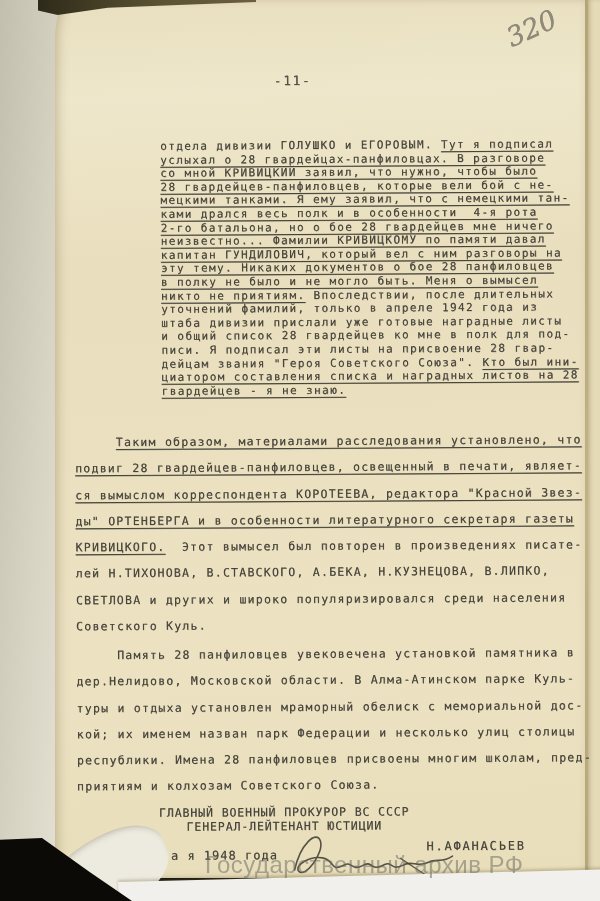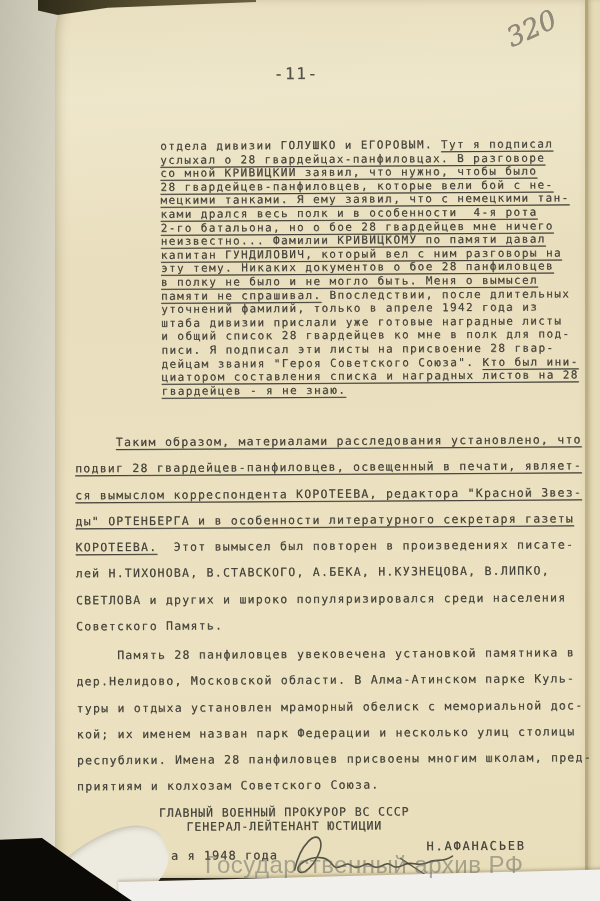--- a/index.html
+++ b/index.html
@@ -28,21 +28,21 @@
   .corner-curl{position:absolute;left:44px;top:836px;width:128px;height:74px;background:#edeadf;
     border-radius:58% 42% 50% 50%;transform:rotate(-26deg);box-shadow:inset 0 4px 6px -3px rgba(100,90,60,.4);}
   .dark-corner{position:absolute;left:0;top:0;width:600px;height:901px;background:#0c0a07;
     clip-path:polygon(0 93.2%,7% 93%,15% 96.8%,22% 100%,0 100%);}
   
   .content{position:absolute;left:0;top:0;width:600px;height:901px;transform:rotate(-.35deg);
     color:#46433b;}
   .tl{white-space:pre;}
   .u{text-decoration:underline;text-decoration-thickness:1.2px;text-underline-offset:2.6px;}
   .typed{text-shadow:.3px .3px .5px rgba(70,65,55,.55);}
-  .page-num{position:absolute;left:276px;top:64px;font-size:16px;letter-spacing:1.6px;color:#55524a;}
+  .page-num{position:absolute;left:276px;top:73px;font-size:13px;letter-spacing:1.6px;color:#55524a;}
   .block1{position:absolute;left:162px;top:139px;font-size:11px;line-height:13.6px;letter-spacing:1.4px;}
   .block2{position:absolute;left:75px;top:428px;font-size:11.5px;line-height:26.3px;letter-spacing:1.25px;}
   .block3{position:absolute;left:75px;top:641px;font-size:11.5px;line-height:26.3px;letter-spacing:1.25px;}
   .sig-title{position:absolute;left:150px;top:806px;width:264px;text-align:center;
     font-size:11.5px;line-height:13.5px;letter-spacing:.9px;}
   .signer{position:absolute;left:424px;top:840px;font-size:12px;letter-spacing:1.8px;}
   .date-line{position:absolute;left:0;top:846px;width:400px;height:30px;font-size:12px;}
   .date-line .q1{position:absolute;left:78px;top:2px;}
   .date-line .q2{position:absolute;left:130px;top:2px;}
   .hand-day{position:absolute;left:90px;top:-7px;font-family:"DejaVu Serif",serif;font-style:italic;
@@ -73,38 +73,38 @@
         <div class="tl"><span class="u">услыхал о 28 гвардейцах-панфиловцах. В разговоре</span></div>
         <div class="tl"><span class="u">со мной КРИВИЦКИЙ заявил, что нужно, чтобы было</span></div>
         <div class="tl"><span class="u">28 гвардейцев-панфиловцев, которые вели бой с не-</span></div>
         <div class="tl"><span class="u">мецкими танками. Я ему заявил, что с немецкими тан-</span></div>
         <div class="tl"><span class="u">ками дрался весь полк и в особенности  4-я рота</span></div>
         <div class="tl"><span class="u">2-го батальона, но о бое 28 гвардейцев мне ничего</span></div>
         <div class="tl"><span class="u">неизвестно... Фамилии КРИВИЦКОМУ по памяти давал</span></div>
         <div class="tl"><span class="u">капитан ГУНДИЛОВИЧ, который вел с ним разговоры на</span></div>
         <div class="tl"><span class="u">эту тему. Никаких документов о бое 28 панфиловцев</span></div>
         <div class="tl"><span class="u">в полку не было и не могло быть. </span><span class="u">Меня о вымысел</span></div>
-        <div class="tl"><span class="u">памяти не спрашивал.</span><span> Впоследствии, после длительных</span></div>
+        <div class="tl"><span class="u">никто не приятиям.</span><span> Впоследствии, после длительных</span></div>
         <div class="tl"><span>уточнений фамилий, только в апреле 1942 года из</span></div>
         <div class="tl"><span>штаба дивизии прислали уже готовые наградные листы</span></div>
         <div class="tl"><span>и общий список 28 гвардейцев ко мне в полк для под-</span></div>
         <div class="tl"><span>писи. Я подписал эти листы на присвоение 28 гвар-</span></div>
         <div class="tl"><span>дейцам звания "Героя Советского Союза". </span><span class="u">Кто был ини-</span></div>
         <div class="tl"><span class="u">циатором составления списка и наградных листов на 28</span></div>
         <div class="tl"><span class="u">гвардейцев - я не знаю.</span></div>
       </div>
     <div class="block2">
         <div class="tl"><span>     </span><span class="u">Таким образом, материалами расследования установлено, что</span></div>
         <div class="tl"><span class="u">подвиг 28 гвардейцев-панфиловцев, освещенный в печати, являет-</span></div>
         <div class="tl"><span class="u">ся вымыслом корреспондента КОРОТЕЕВА, редактора "Красной Звез-</span></div>
         <div class="tl"><span class="u">ды" ОРТЕНБЕРГА и в особенности литературного секретаря газеты</span></div>
-        <div class="tl"><span class="u">КОРОТЕЕВА.</span><span>  Этот вымысел был повторен в произведениях писате-</span></div>
+        <div class="tl"><span class="u">КРИВИЦКОГО.</span><span>  Этот вымысел был повторен в произведениях писате-</span></div>
         <div class="tl"><span>лей Н.ТИХОНОВА, В.СТАВСКОГО, А.БЕКА, Н.КУЗНЕЦОВА, В.ЛИПКО,</span></div>
         <div class="tl"><span>СВЕТЛОВА и других и широко популяризировался среди населения</span></div>
-        <div class="tl"><span>Советского Память.</span></div>
+        <div class="tl"><span>Советского Куль.</span></div>
       </div>
     <div class="block3">
         <div class="tl"><span>     Память 28 панфиловцев увековечена установкой памятника в</span></div>
         <div class="tl"><span>дер.Нелидово, Московской области. В Алма-Атинском парке Куль-</span></div>
         <div class="tl"><span>туры и отдыха установлен мраморный обелиск с мемориальной дос-</span></div>
         <div class="tl"><span>кой; их именем назван парк Федерации и несколько улиц столицы</span></div>
         <div class="tl"><span>республики. Имена 28 панфиловцев присвоены многим школам, пред-</span></div>
         <div class="tl"><span>приятиям и колхозам Советского Союза.</span></div>
       </div>
 

